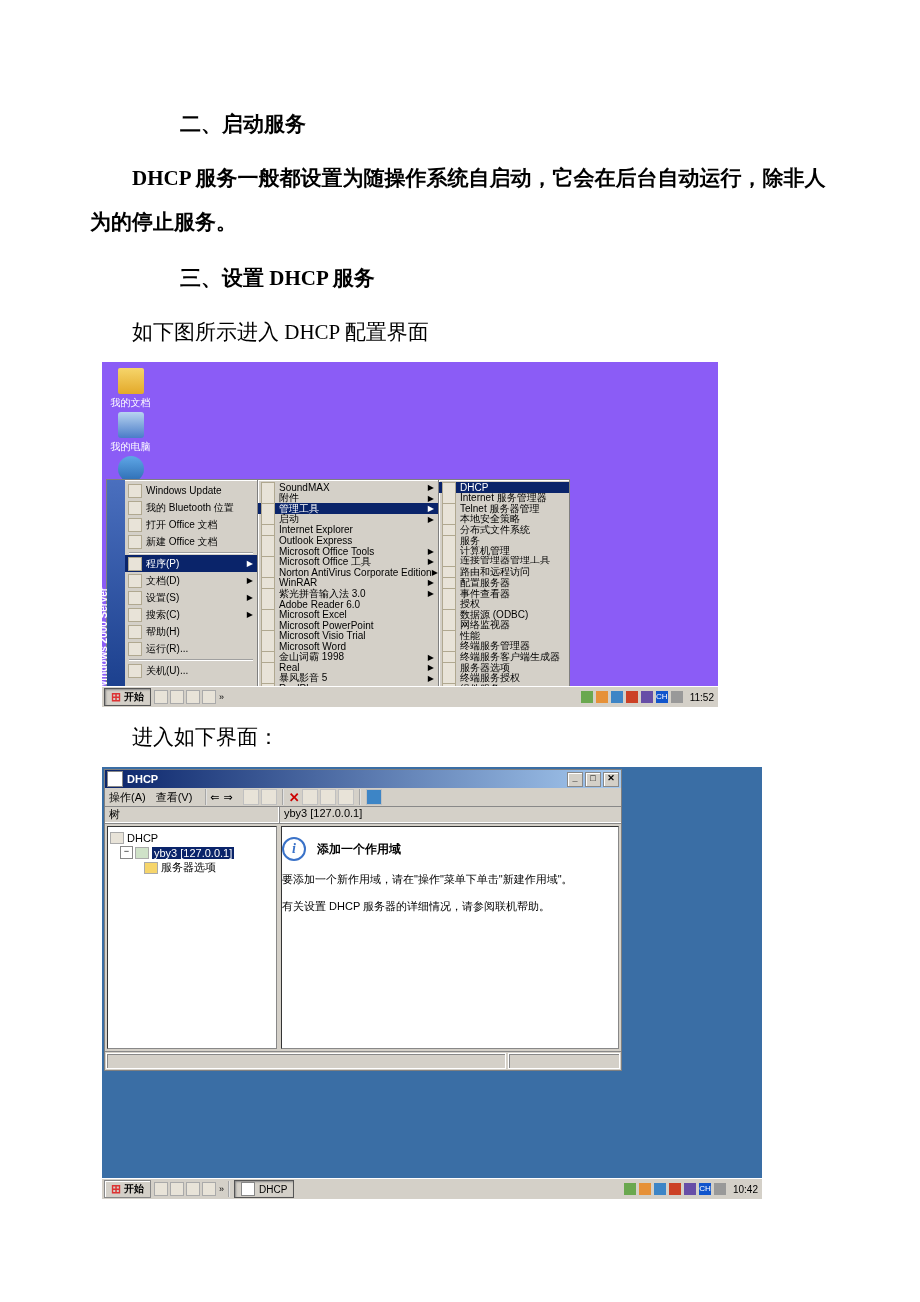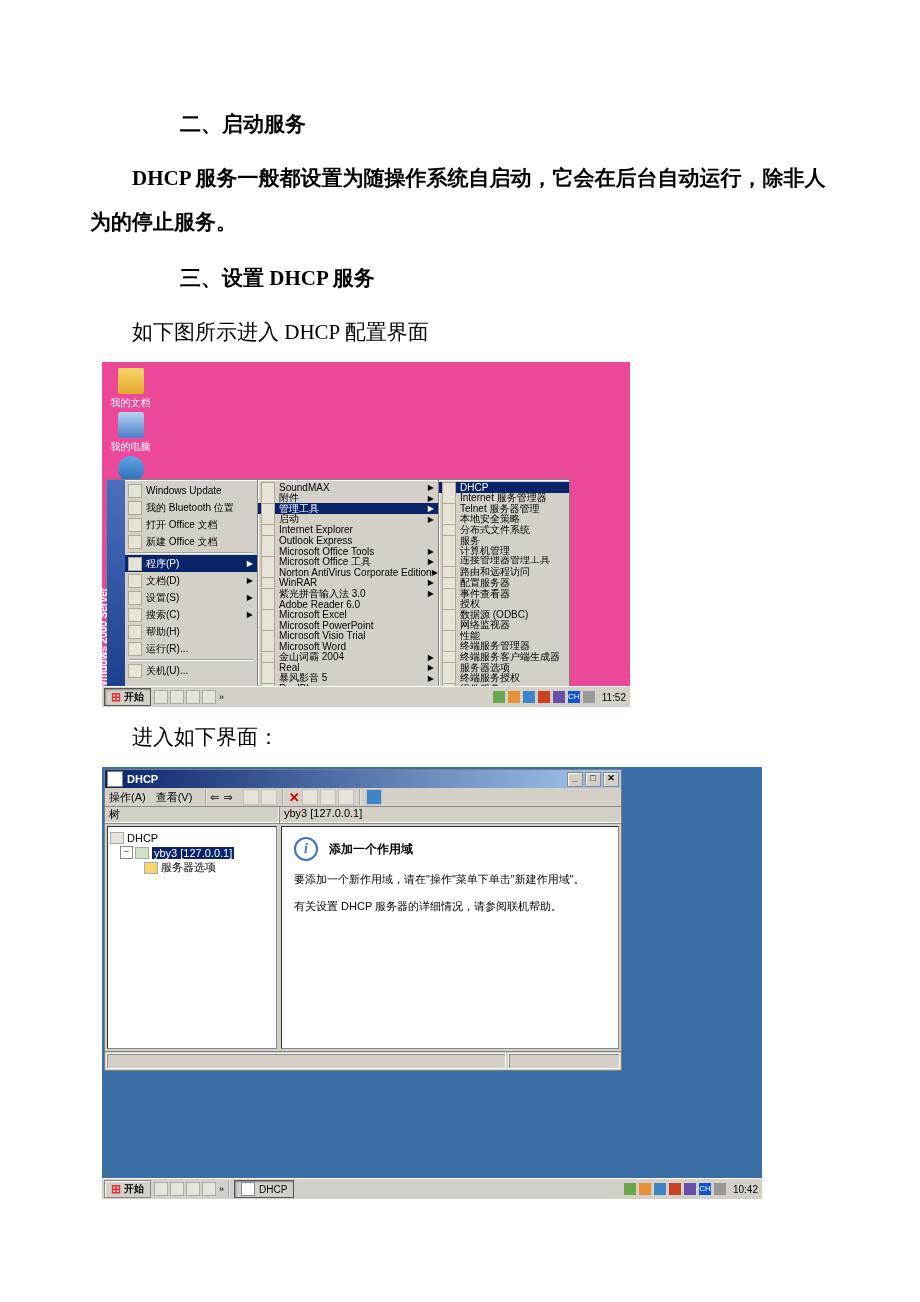--- a/index.html
+++ b/index.html
@@ -36,23 +36,23 @@
 
   
   .shot {
     display: block;
     margin: 8px 0 8px 12px;
     font-family: Tahoma, "Microsoft YaHei", sans-serif;
     font-size: 10px;
     box-sizing: border-box;
   }
   .shot1 {
-    width: 528px;
+    width: 616px;
     height: 345px;
-    background: #ec4899;
+    background: #8b5cf6;
     position: relative;
     overflow: hidden;
   }
   .desktop-icon {
     position: absolute;
     width: 45px;
     text-align: center;
     color: #fff;
     font-size: 10px;
   }
@@ -158,21 +158,21 @@
     width: 170px; background: #fff; border: 1px inset #888; margin: 2px;
     font-size: 11px; padding: 3px 2px; box-sizing: border-box;
   }
   .tree-node { display: flex; align-items: center; height: 15px; }
   .tree-node .exp { width: 11px; height: 11px; border: 1px solid #888; margin-right: 2px; text-align: center; font-size: 9px; line-height: 9px; }
   .tree-node .nic { width: 14px; height: 12px; margin-right: 3px; background: #e8e3d8; border: 1px solid #aaa; box-sizing:border-box; }
   .tree-node.sel span.txt { background: #0a246a; color: #fff; padding: 0 2px; }
 
   .mmc-content {
     flex: 1; background: #fff; border: 1px inset #888; margin: 2px;
-    padding: 10px 12px; font-size: 11px; position: relative;
+    padding: 10px 0; font-size: 11px; position: relative;
   }
   .mmc-content .info-ic {
     width: 20px; height: 20px; border-radius: 50%; border: 2px solid #3a72c8;
     display: inline-flex; align-items: center; justify-content: center;
     color: #3a72c8; font-weight: bold; font-style: italic; font-family: serif;
     font-size: 14px; margin-right: 8px; vertical-align: middle;
   }
   .mmc-content .ctitle { font-weight: bold; font-size: 12px; vertical-align: middle; }
   .mmc-content p { margin: 10px 0 0 0; line-height: 1.5; }
   .mmc-status { height: 18px; border-top: 1px solid #888; display: flex; }
@@ -342,21 +342,21 @@
           <div class="menu-item" style="height: 10.6px;">
             <span class="mic" style="width: 12px; height: 12px;"></span>
             <span class="lbl">Microsoft Visio Trial</span>
           </div>
           <div class="menu-item" style="height: 10.6px;">
             <span class="mic" style="width: 12px; height: 12px;"></span>
             <span class="lbl">Microsoft Word</span>
           </div>
           <div class="menu-item" style="height: 10.6px;">
             <span class="mic" style="width: 12px; height: 12px;"></span>
-            <span class="lbl">金山词霸 2004</span>
+            <span class="lbl">金山词霸 1998</span>
             <span class="arrow">▶</span>
           </div>
           <div class="menu-item" style="height: 10.6px;">
             <span class="mic" style="width: 12px; height: 12px;"></span>
             <span class="lbl">Real</span>
             <span class="arrow">▶</span>
           </div>
           <div class="menu-item" style="height: 10.6px;">
             <span class="mic" style="width: 12px; height: 12px;"></span>
             <span class="lbl">暴风影音 5</span>

